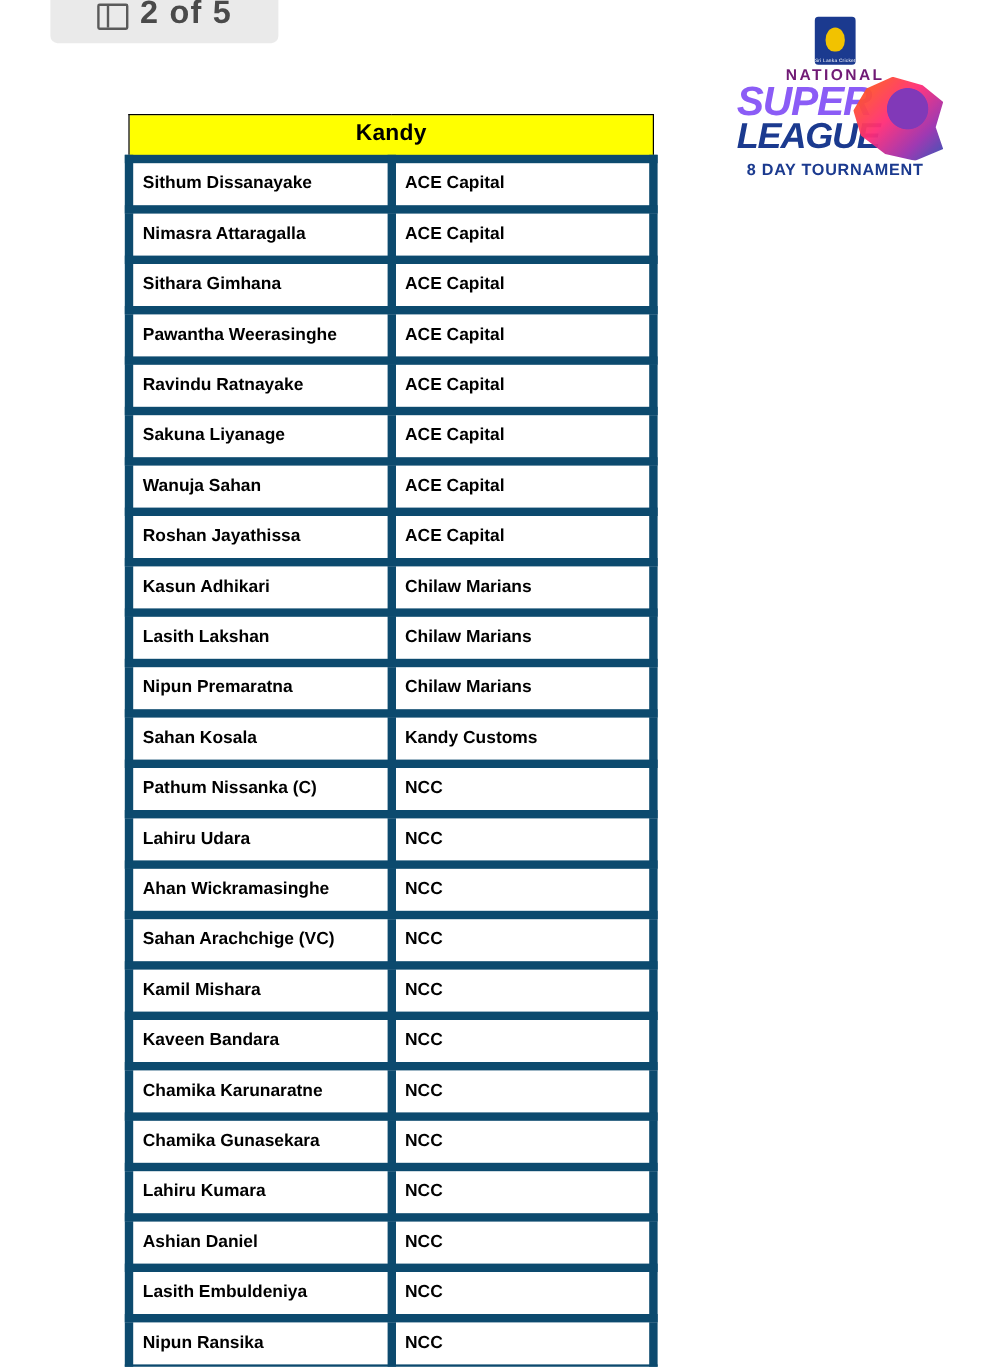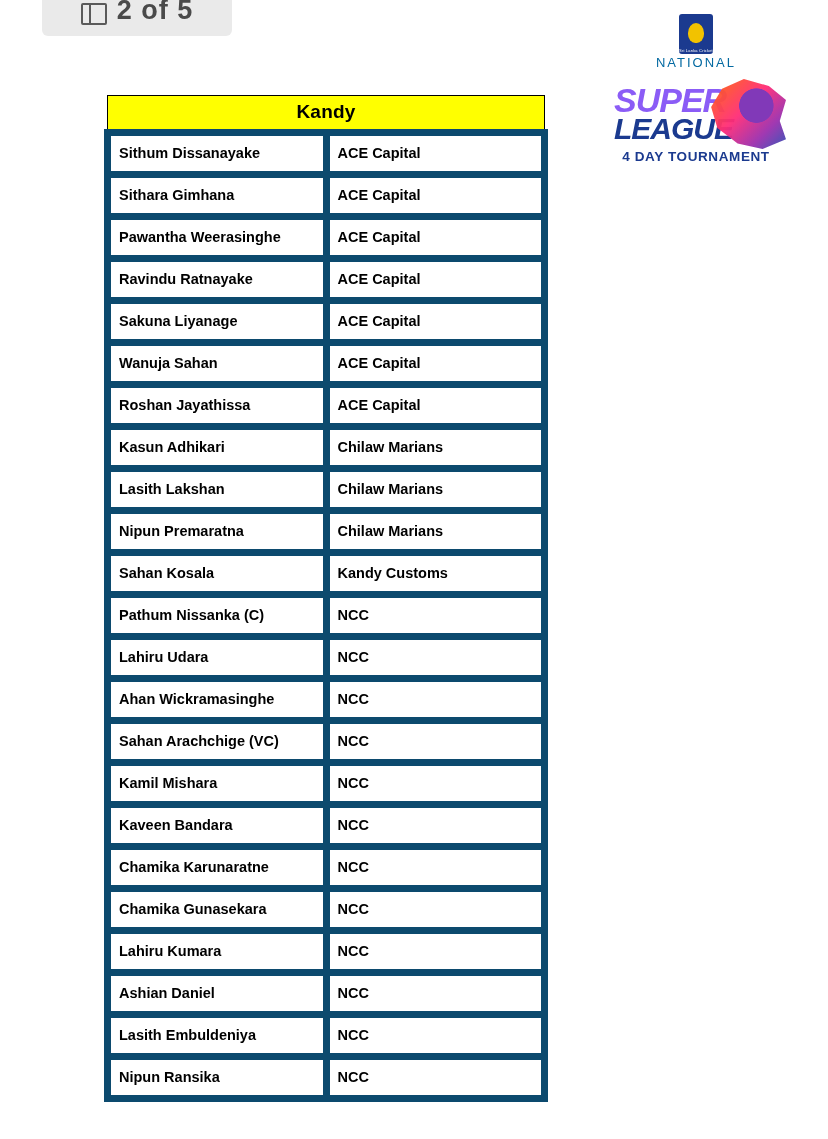--- a/index.html
+++ b/index.html
@@ -90,25 +90,25 @@
     position: absolute;
     bottom: 1px;
     left: 0;
     right: 0;
     font-size: 4px;
     color: #fff;
     letter-spacing: .2px;
   }
   .logo-national {
     font-size: 13px;
-    font-weight: normal;
-    color: #0369a1;
+    font-weight: bold;
+    color: #701a75;
     letter-spacing: 2px;
     line-height: 1;
-    margin-bottom: 16px;
+    margin-bottom: 1px;
   }
   .logo-word-wrap {
     position: relative;
     height: 62px;
   }
   .logo-super {
     font-size: 34px;
     font-weight: bold;
     color: #8b5cf6;
     letter-spacing: -1px;
@@ -193,35 +193,39 @@
   <div class="logo-block">
     <div class="logo-crest">
       <div class="crest-label">Sri Lanka Cricket</div>
     </div>
     <div class="logo-national">NATIONAL</div>
     <div class="logo-word-wrap">
       <div class="logo-super">SUPER</div>
       <div class="logo-league">LEAGUE</div>
       <div class="logo-lion"></div>
     </div>
-    <div class="logo-tour">4 DAY TOURNAMENT</div>
+    <div class="logo-tour">8 DAY TOURNAMENT</div>
   </div>
 
   <table class="squad-table">
     <thead>
       <tr>
         <th class="title-cell" colspan="2">Kandy</th>
       </tr>
     </thead>
     <tbody>
         <tr>
           <td class="player">Sithum Dissanayake</td>
           <td class="club">ACE Capital</td>
         </tr>
         <tr>
+          <td class="player">Nimasra Attaragalla</td>
+          <td class="club">ACE Capital</td>
+        </tr>
+        <tr>
           <td class="player">Sithara Gimhana</td>
           <td class="club">ACE Capital</td>
         </tr>
         <tr>
           <td class="player">Pawantha Weerasinghe</td>
           <td class="club">ACE Capital</td>
         </tr>
         <tr>
           <td class="player">Ravindu Ratnayake</td>
           <td class="club">ACE Capital</td>

